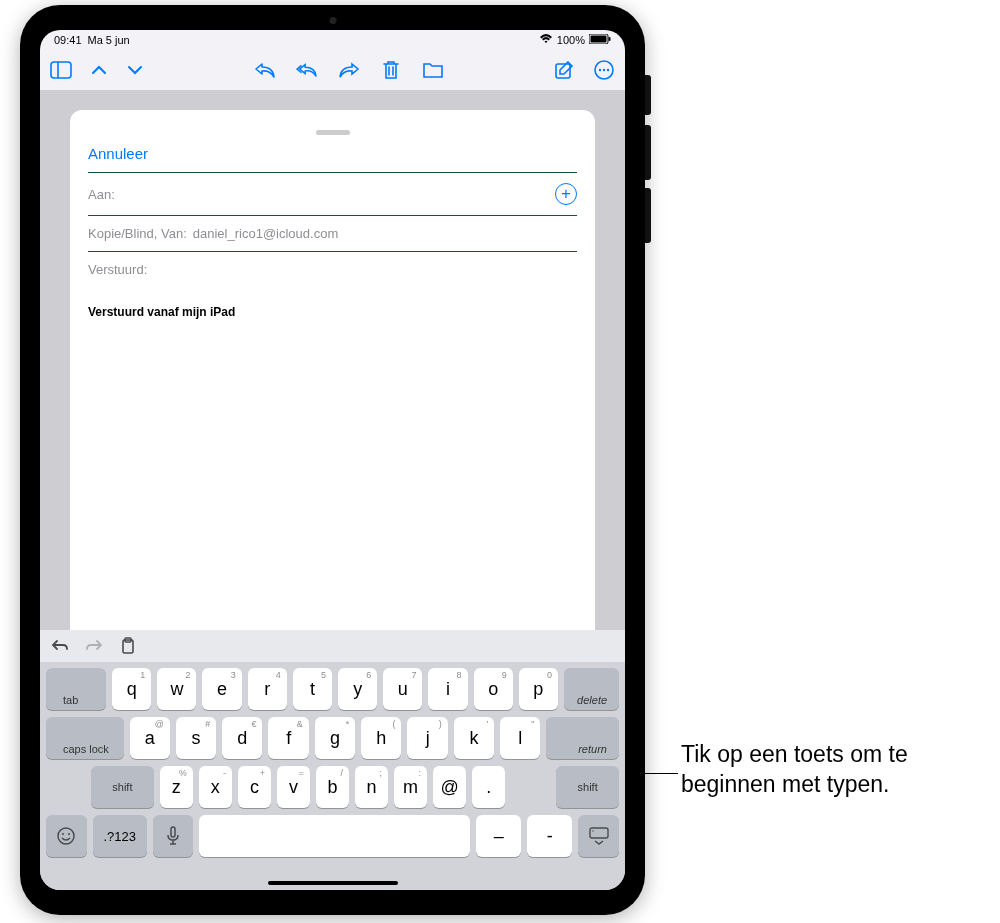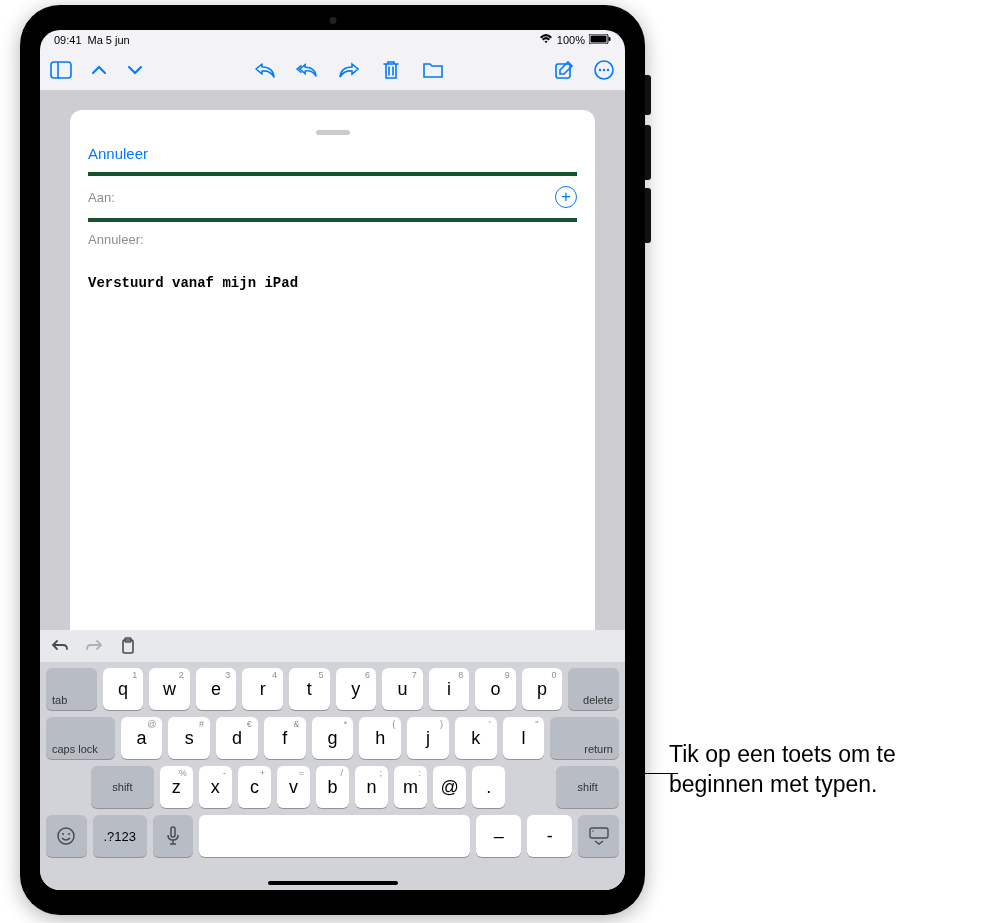--- a/index.html
+++ b/index.html
@@ -81,31 +81,31 @@
   }
   .grabber { width:34px; height:5px; background:#ccc; border-radius:3px; margin: 0 auto 6px auto;}
   .sheet-top { display:flex; justify-content:space-between; align-items:center; padding:4px 0 10px 0;}
   .cancel { color:#007aff; font-size:15px;}
   .send-btn { width:28px; height:28px; border-radius:50%; background:#d1d1d6; display:flex; align-items:center; justify-content:center;}
   .sheet-title-row { display:flex; align-items:center; justify-content:space-between; }
   .sheet-title { font-size:25px; font-weight:700; color:#000; padding-bottom:18px;}
   
   .field-row {
     display:flex; align-items:center; gap:6px;
-    border-top:4px solid #14532d;
+    border-top:1px solid #14532d;
     padding: 10px 0;
     font-size:13px;
   }
   .field-row:last-of-type { border-bottom:1px solid #e5e5ea;}
   .field-label { color:#8e8e93; }
   .field-value { color:#8e8e93; }
   .field-row .grow { flex:1; }
   .add-contact { width:22px; height:22px; border:1.5px solid #007aff; border-radius:50%; color:#007aff; display:flex; align-items:center; justify-content:center; font-size:17px; font-weight:300;}
   
-  .body-area { flex:1; padding-top:18px; font-size:14px; color:#000; font-weight:600;font-family:Liberation Mono, monospace;}
+  .body-area { flex:1; padding-top:18px; font-size:12px; color:#000; font-weight:600;}
   
   
   .keyboard-wrap {
     position:absolute;
     left:0; right:0; bottom:0;
     background: #d1d3d9;
     height: 260px;
     display:flex; flex-direction:column;
   }
   .kb-toolbar {
@@ -123,23 +123,23 @@
     background:#fff;
     border-radius:6px;
     box-shadow: 0 1px 0 rgba(0,0,0,0.3);
     display:flex; flex-direction:column; align-items:center; justify-content:center;
     font-size:18px; color:#000;
     height:42px;
     flex:1;
     position:relative;
   }
   .key .alt { position:absolute; top:2px; right:6px; font-size:9px; color:#8e8e93;}
-  .key.fn { background:#b8bcc4; font-size:11px; color:#333; align-items:flex-start; justify-content:flex-end; padding:0 0 4px 6px; }
+  .key.fn { background:#b8bcc4; font-size:11px; color:#333; align-items:flex-start; justify-content:flex-end; padding:0 0 4px 17px; }
   .key.fn.center { align-items:center; justify-content:center; padding:0;margin-left:45px;}
-  .key.fn.right { align-items:flex-end; padding:0 6px 4px 0;}
+  .key.fn.right { align-items:flex-end; padding:0 12px 4px 0;font-style:italic;}
   .key.space { flex:6; background:#fff;}
   .key.emoji, .key.mic, .key.dismiss, .key.numswitch { background:#b8bcc4; }
   .key.small { flex:0.9;}
   
   .home-indicator {
     position:absolute; bottom:5px; left:50%; transform:translateX(-50%);
     width:130px; height:4px; background:#000; border-radius:3px;
   }
   
   
@@ -272,21 +272,26 @@
       <div class="sheet-top">
         <span class="cancel">Annuleer</span>
       </div>
 
       <div class="field-row">
         <span class="field-label">Aan:</span>
         <span class="grow"></span>
         <div class="add-contact">+</div>
       </div>
       <div class="field-row">
-        <span class="field-label">Annuleer:</span>
+        <span class="field-label">Kopie/Blind, Van:</span>
+        <span class="field-value">daniel_rico1@icloud.com</span>
+        <span class="grow"></span>
+      </div>
+      <div class="field-row">
+        <span class="field-label">Verstuurd:</span>
         <span class="grow"></span>
       </div>
 
       <div class="body-area">Verstuurd vanaf mijn iPad</div>
     </div>
 
     <div class="keyboard-wrap">
       <div class="kb-toolbar">
         <div class="kb-tb-icon">
             <svg width="18" height="14" viewBox="0 0 18 14">
@@ -380,14 +385,14 @@
       </div>
     </div>
 
     <div class="home-indicator"></div>
   </div>
 </div>
 
 <div class="callout-line"></div>
 <div class="callout-line-h"></div>
 <div class="callout">
-  <div class="callout-text" style="margin-left:14px">Tik op een toets om te beginnen met typen.</div>
+  <div class="callout-text" style="margin-left:26px">Tik op een toets om te beginnen met typen.</div>
 </div>
 
 </body></html>

